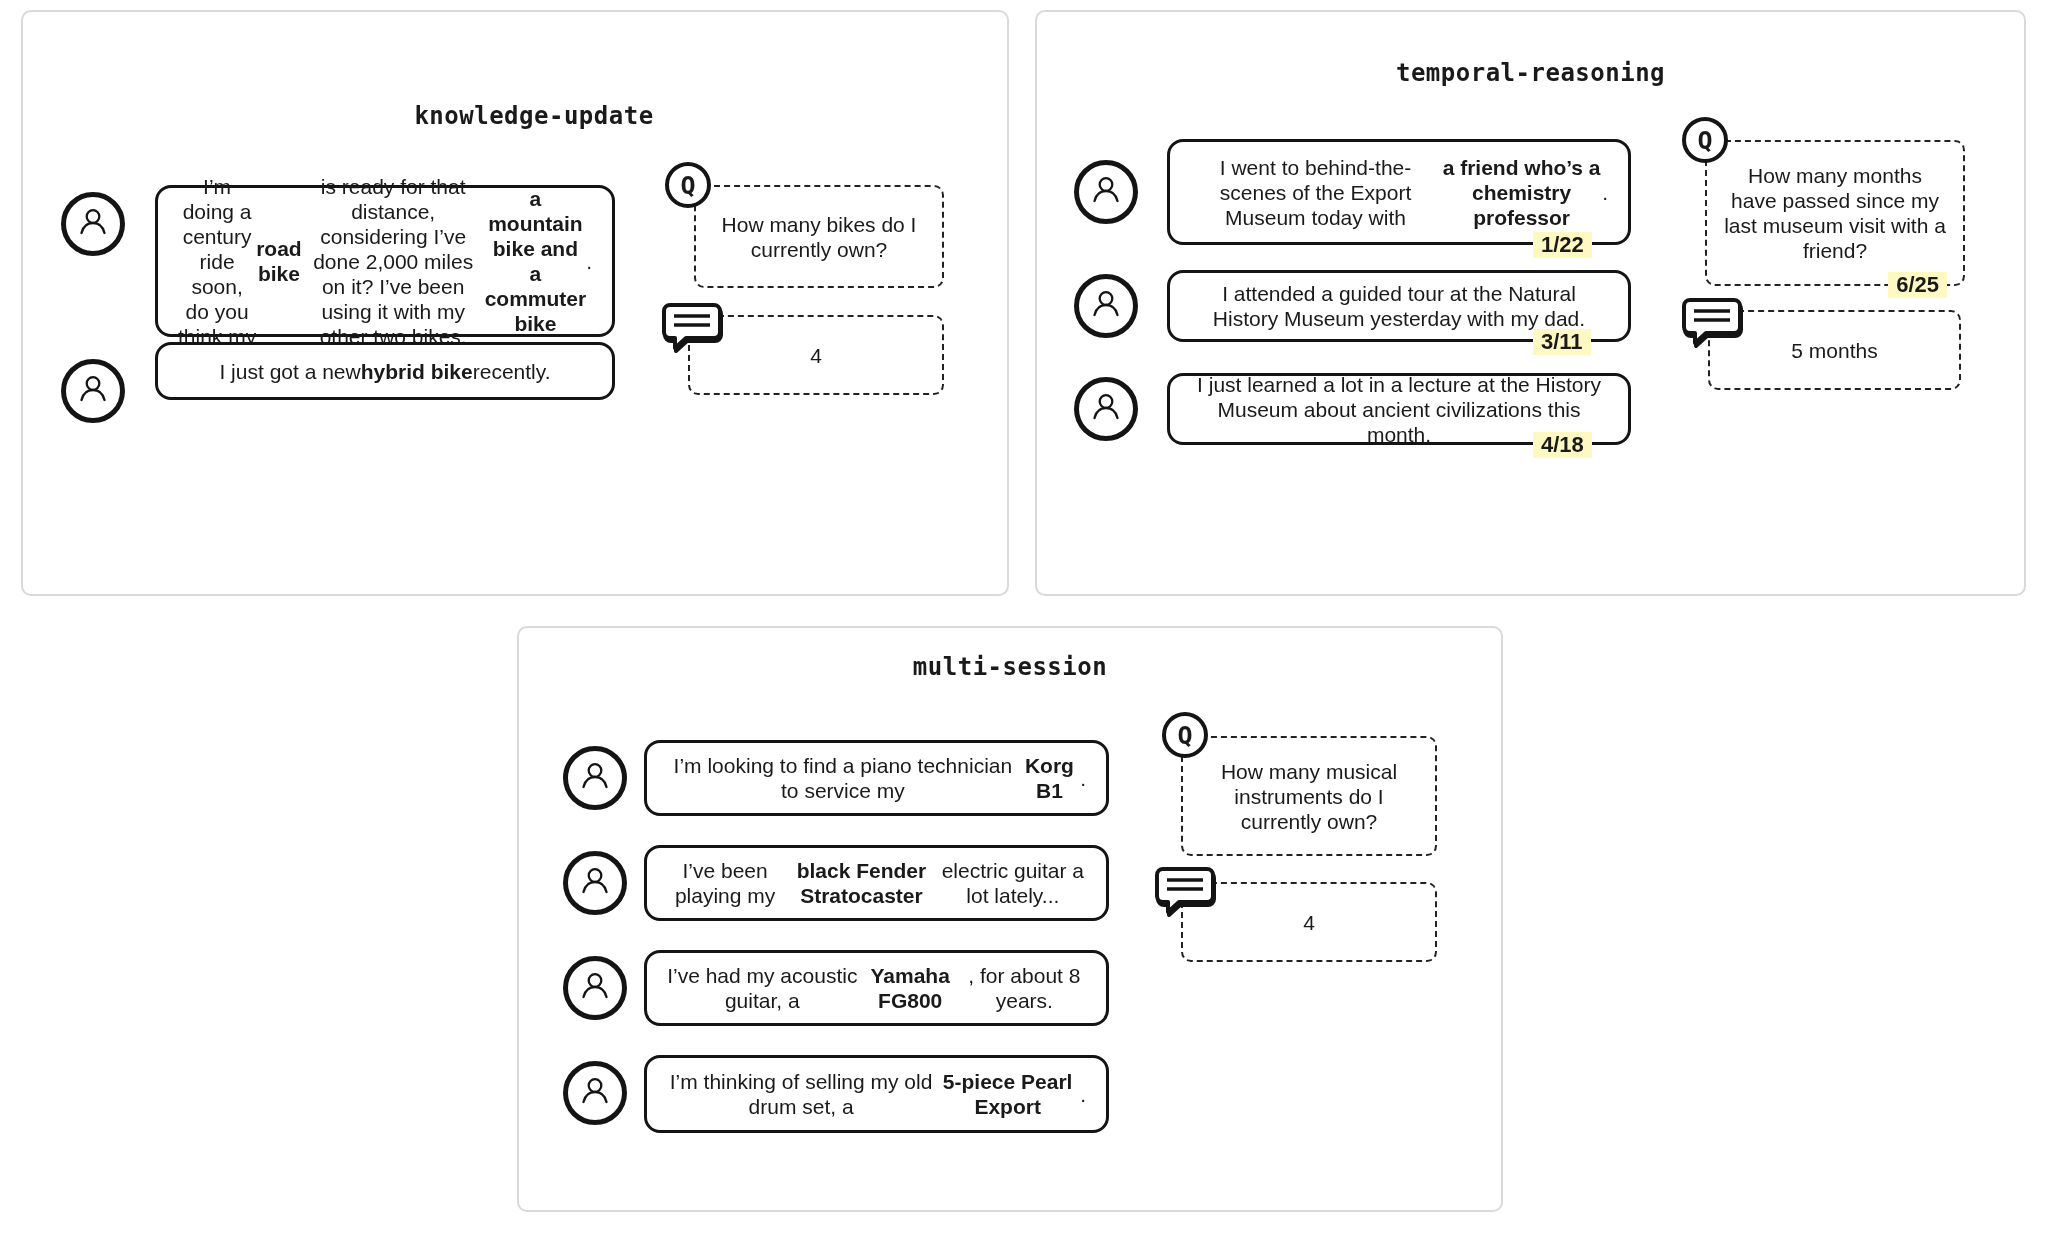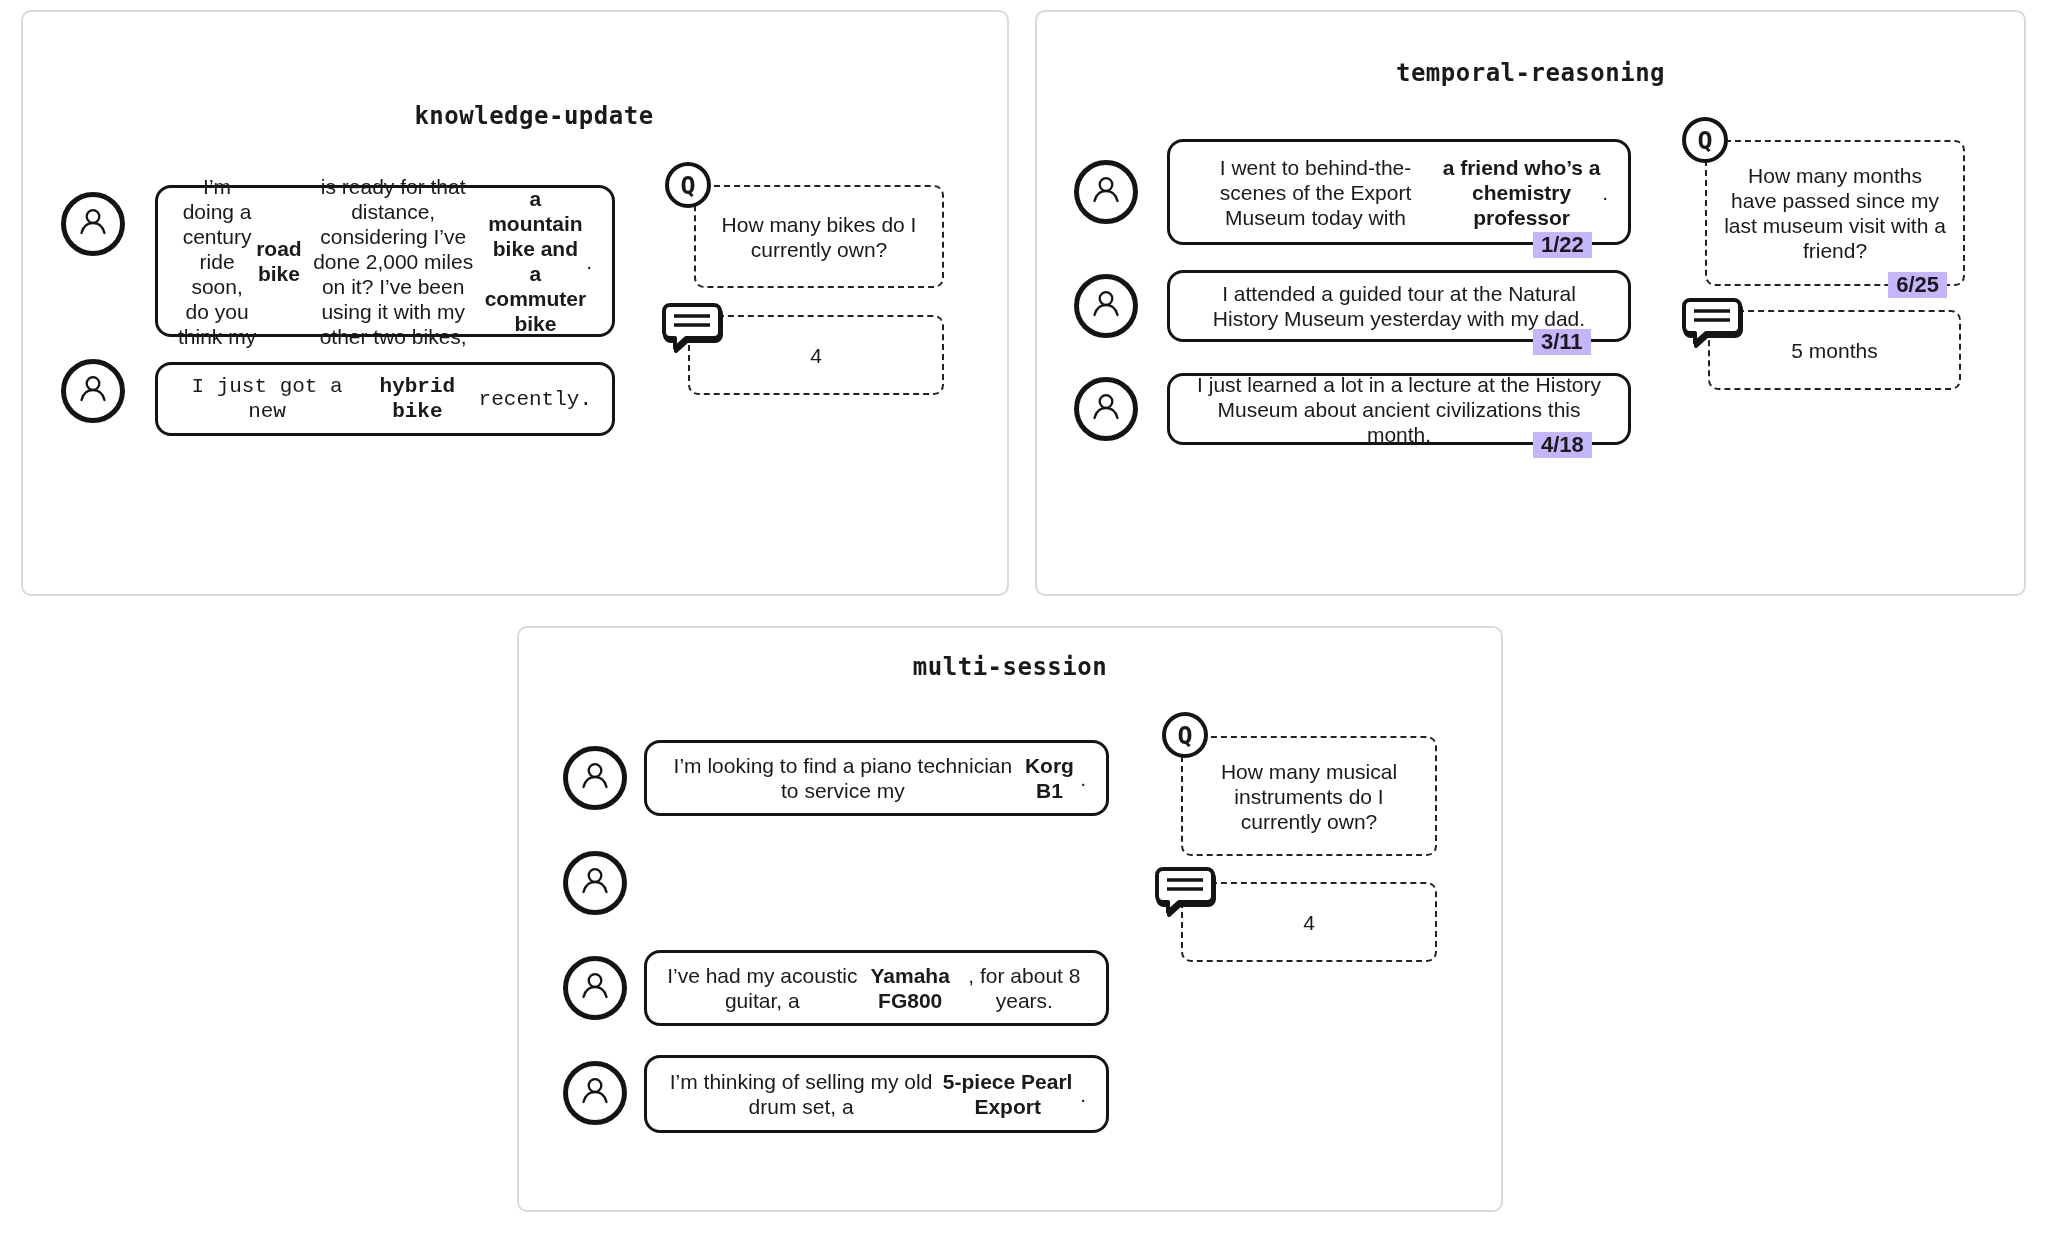--- a/index.html
+++ b/index.html
@@ -14,21 +14,21 @@
   .b{font-weight:bold;}
   .avatar{position:absolute;width:64px;height:64px;border:5px solid #141414;border-radius:50%;
        box-sizing:border-box;background:#fff;display:flex;align-items:center;justify-content:center;}
   .qbox,.ansbox{position:absolute;border:2px dashed #222;border-radius:10px;box-sizing:border-box;
        display:flex;align-items:center;justify-content:center;text-align:center;
        font-size:21px;line-height:25px;padding:10px 16px;background:#fff;}
   .qbadge{position:absolute;width:46px;height:46px;border:4px solid #141414;border-radius:50%;
        box-sizing:border-box;background:#fff;z-index:3;display:flex;align-items:center;justify-content:center;
        font-family:"DejaVu Sans Mono",monospace;font-weight:bold;font-size:25px;}
   .bubble{position:absolute;z-index:3;filter:drop-shadow(1px 3px 0 #141414);}
-  .date-tag{position:absolute;right:26px;bottom:-14px;background:#c4b5fd;padding:0 8px;
+  .date-tag{position:absolute;right:26px;bottom:-14px;background:#fef9c3;padding:0 8px;
        font-weight:bold;font-size:22px;line-height:26px;z-index:2;}
   .qbox .date-tag{right:16px;}
 </style>
 </head>
 <body>
 
 <div class="panel" style="left:21px;top:10px;width:988px;height:586px;">
   <div class="panel-title" style="top:85px;padding-left:19px;">knowledge-update</div>
 
   <div class="avatar" style="left:38px;top:180px;">
@@ -48,21 +48,21 @@
     </div>
 
   <div class="avatar" style="left:38px;top:347px;">
     <span>
       <svg width="40" height="40" viewBox="0 0 40 40">
         <circle cx="20" cy="14.5" r="6.3" fill="none" stroke="#141414" stroke-width="2.3"></circle>
         <path d="M8.5 31c1.6-6.6 6.2-10 11.5-10s9.9 3.4 11.5 10" fill="none" stroke="#141414" stroke-width="2.3" stroke-linecap="round"></path>
       </svg>
     </span>
   </div>
-  <div class="msg" style="left:132px;top:350px;width:460px;height:74px;font-family:Liberation Mono, monospace;">
+  <div class="msg" style="left:132px;top:330px;width:460px;height:58px;">
       <span>I just got a new </span>
       <span class="b">hybrid bike</span>
       <span> recently.</span>
     </div>
 
   <div class="qbadge" style="left:642px;top:150px;">Q</div>
   <div class="qbox" style="left:671px;top:173px;width:250px;height:103px;">
     <span>How many bikes do I currently own?</span>
   </div>
 
@@ -158,20 +158,25 @@
     </div>
 
   <div class="avatar" style="left:44px;top:223px;">
     <span>
       <svg width="40" height="40" viewBox="0 0 40 40">
         <circle cx="20" cy="14.5" r="6.3" fill="none" stroke="#141414" stroke-width="2.3"></circle>
         <path d="M8.5 31c1.6-6.6 6.2-10 11.5-10s9.9 3.4 11.5 10" fill="none" stroke="#141414" stroke-width="2.3" stroke-linecap="round"></path>
       </svg>
     </span>
   </div>
+  <div class="msg" style="left:125px;top:217px;width:465px;height:76px;">
+      <span>I’ve been playing my </span>
+      <span class="b">black Fender Stratocaster</span>
+      <span> electric guitar a lot lately...</span>
+    </div>
 
   <div class="avatar" style="left:44px;top:328px;">
     <span>
       <svg width="40" height="40" viewBox="0 0 40 40">
         <circle cx="20" cy="14.5" r="6.3" fill="none" stroke="#141414" stroke-width="2.3"></circle>
         <path d="M8.5 31c1.6-6.6 6.2-10 11.5-10s9.9 3.4 11.5 10" fill="none" stroke="#141414" stroke-width="2.3" stroke-linecap="round"></path>
       </svg>
     </span>
   </div>
   <div class="msg" style="left:125px;top:322px;width:465px;height:76px;">

